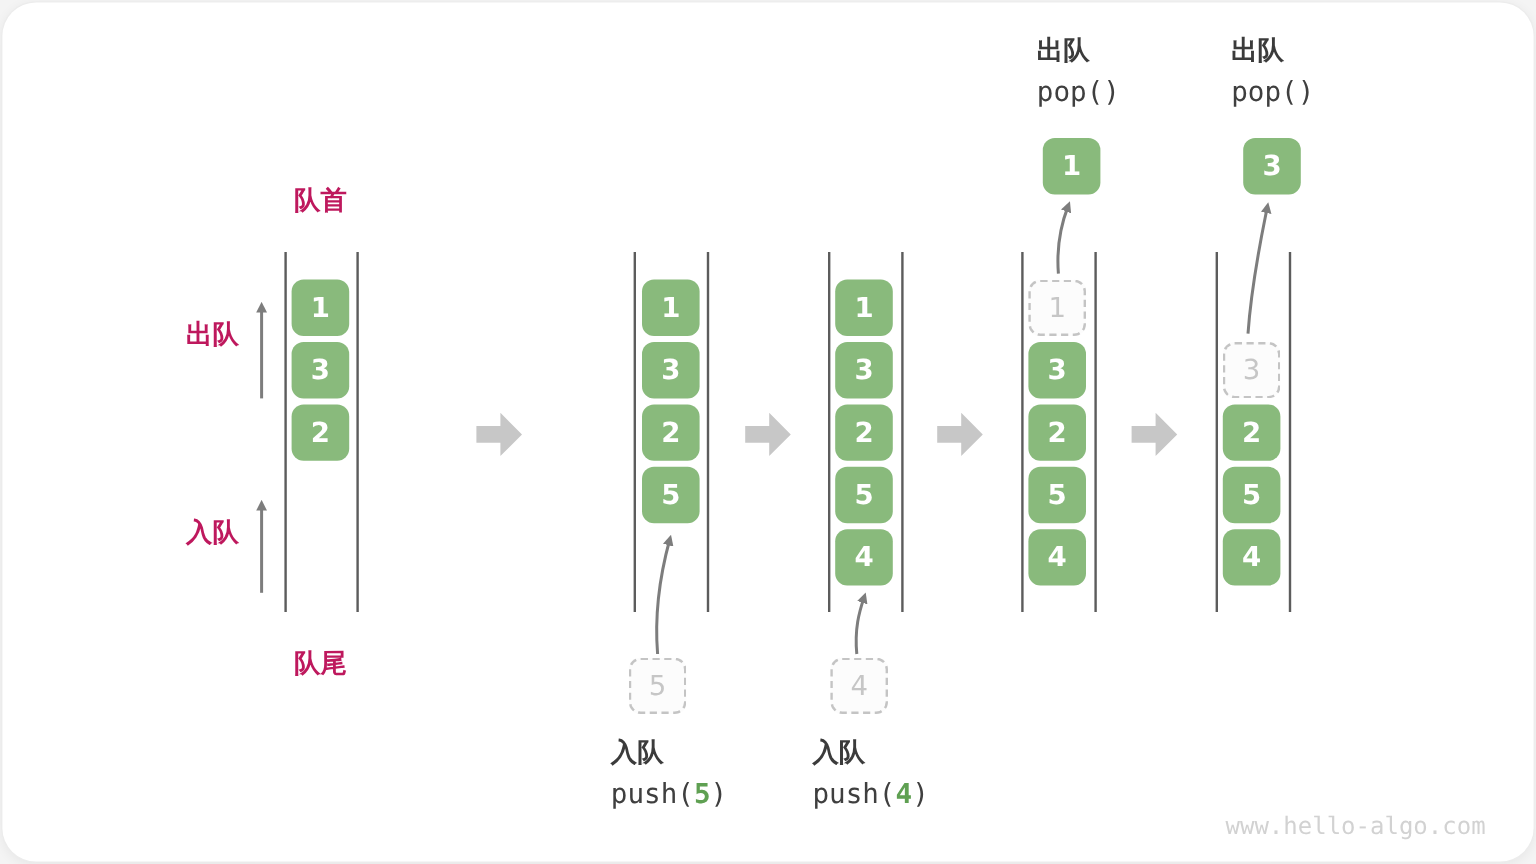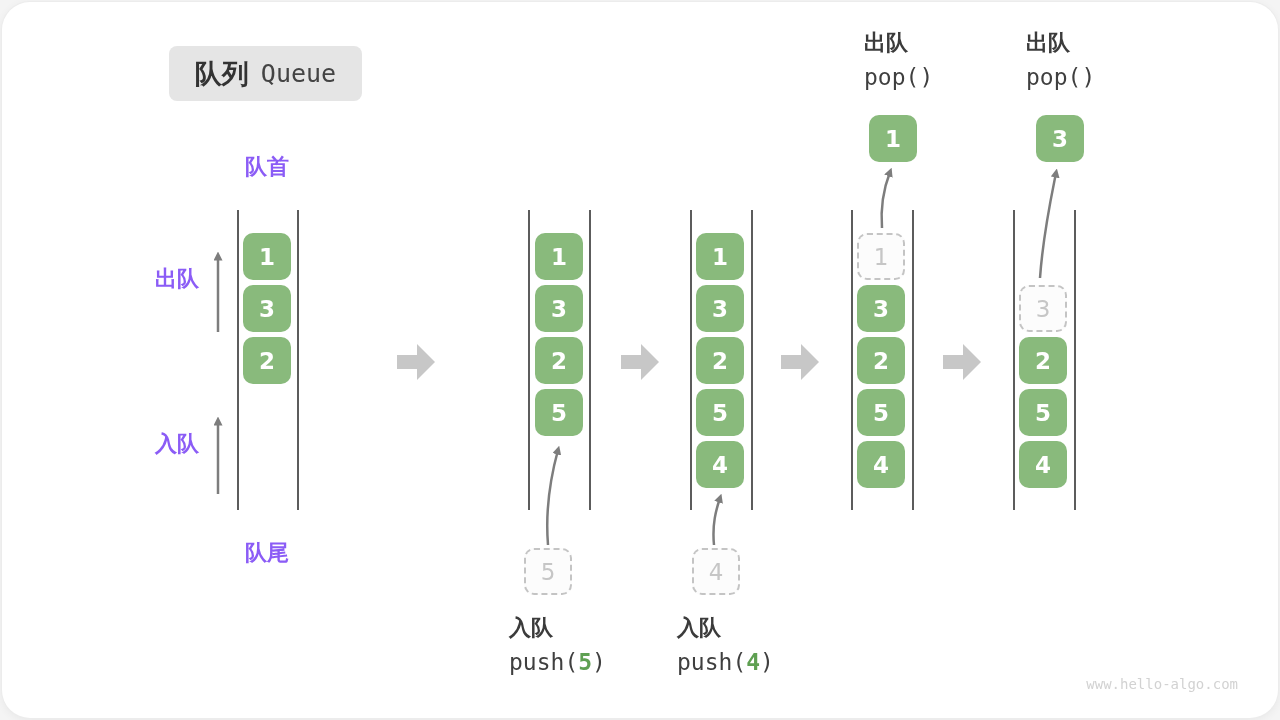--- a/index.html
+++ b/index.html
@@ -3,46 +3,42 @@
 <meta charset="utf-8">
 <style>
   html,body{margin:0;padding:0;background:#f4f4f4;}
   .stage{position:relative;width:1280px;height:720px;font-family:"DejaVu Sans","Liberation Sans",sans-serif;overflow:hidden;}
   .card{position:absolute;inset:2px;background:#ffffff;border-radius:28px;box-shadow:0 0 0 1px #ececec,0 2px 10px rgba(0,0,0,0.06);}
   
   .title-box{position:absolute;left:169px;top:46px;width:193px;height:55px;background:#e5e5e5;border-radius:8px;display:flex;align-items:center;justify-content:center;gap:12px;}
   .title-zh{font-size:27px;font-weight:bold;color:#333;}
   .title-en{font-size:25px;color:#444;font-family:"DejaVu Sans Mono","Liberation Mono",monospace;}
   
-  .lbl{position:absolute;font-size:22px;font-weight:bold;color:#8b5cf6;white-space:nowrap;}
+  .lbl{position:absolute;font-size:22px;font-weight:bold;color:#be185d;white-space:nowrap;}
   .center60{width:60px;text-align:center;}
   
   .wall{position:absolute;top:210px;width:2px;height:300px;background:#5c5c5c;}
   
   .cell{position:absolute;width:48px;height:47px;border-radius:10px;background:#89BA7C;color:#fff;font-size:23px;font-weight:bold;display:flex;align-items:center;justify-content:center;}
   .ghost{background:#fcfcfc;border:2px dashed #c4c4c4;color:#c6c6c6;font-weight:normal;width:44px;height:43px;}
   
   .op{position:absolute;white-space:nowrap;}
   .op .zh{font-size:22px;font-weight:bold;color:#3b3b3b;line-height:1;}
   .op .code{margin-top:12px;font-size:23px;color:#3f3f3f;font-family:"DejaVu Sans Mono","Liberation Mono",monospace;line-height:1;}
   .op .code .arg{color:#5fa052;font-weight:bold;}
   
-  .watermark{position:absolute;right:42px;top:676px;font-size:14px;color:#d2d2d2;font-family:"DejaVu Sans Mono","Liberation Mono",monospace;}
+  .watermark{position:absolute;right:42px;top:676px;font-size:20px;color:#d2d2d2;font-family:"DejaVu Sans Mono","Liberation Mono",monospace;}
   svg.overlay{position:absolute;left:0;top:0;pointer-events:none;}
 </style>
 </head>
 <body>
 
 <div class="stage">
   <div class="card"></div>
 
-  <div class="title-box">
-    <span class="title-zh">队列</span>
-    <span class="title-en">Queue</span>
-  </div>
 
   <div class="lbl center60" style="left:237px;top:152px;">队首</div>
   <div class="lbl center60" style="left:237px;top:538px;font-family:Liberation Serif, serif;">队尾</div>
   <div class="lbl" style="left:155px;top:264px;">出队</div>
   <div class="lbl" style="left:155px;top:429px;">入队</div>
 
   <div class="wall" style="left:237px;"></div>
   <div class="wall" style="left:297px;"></div>
   <div class="wall" style="left:528px;"></div>
   <div class="wall" style="left:589px;"></div>

